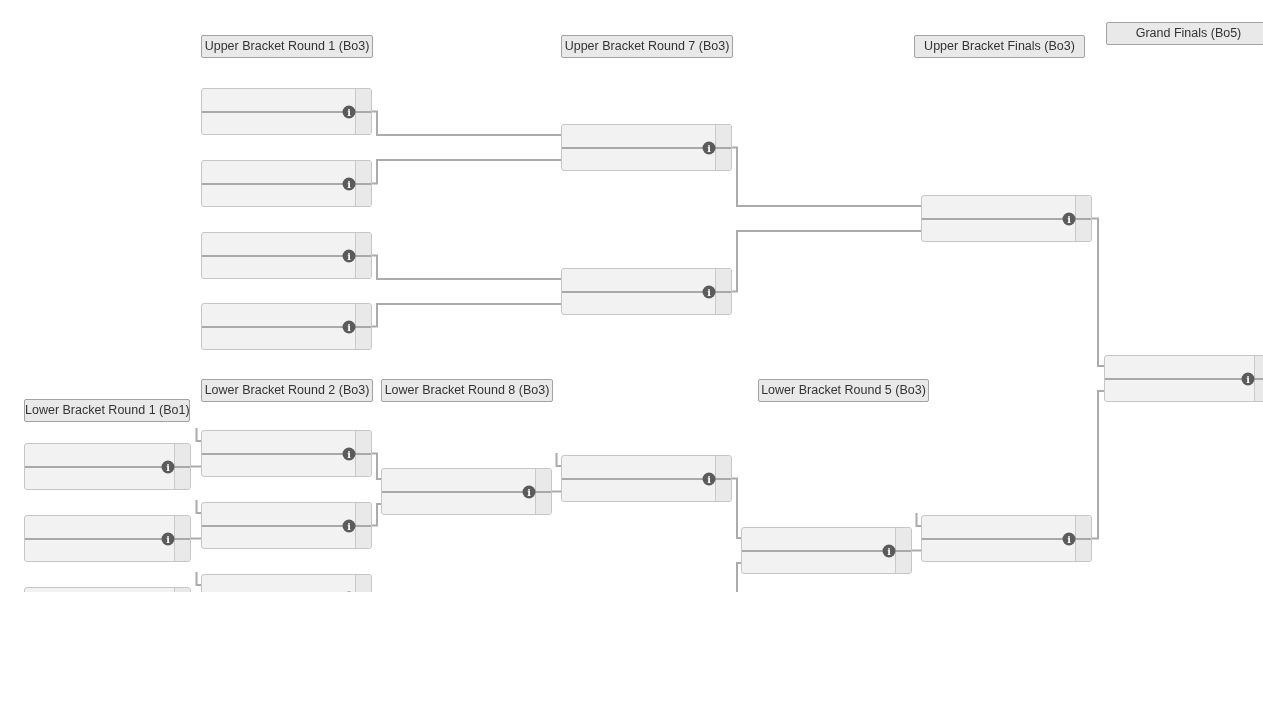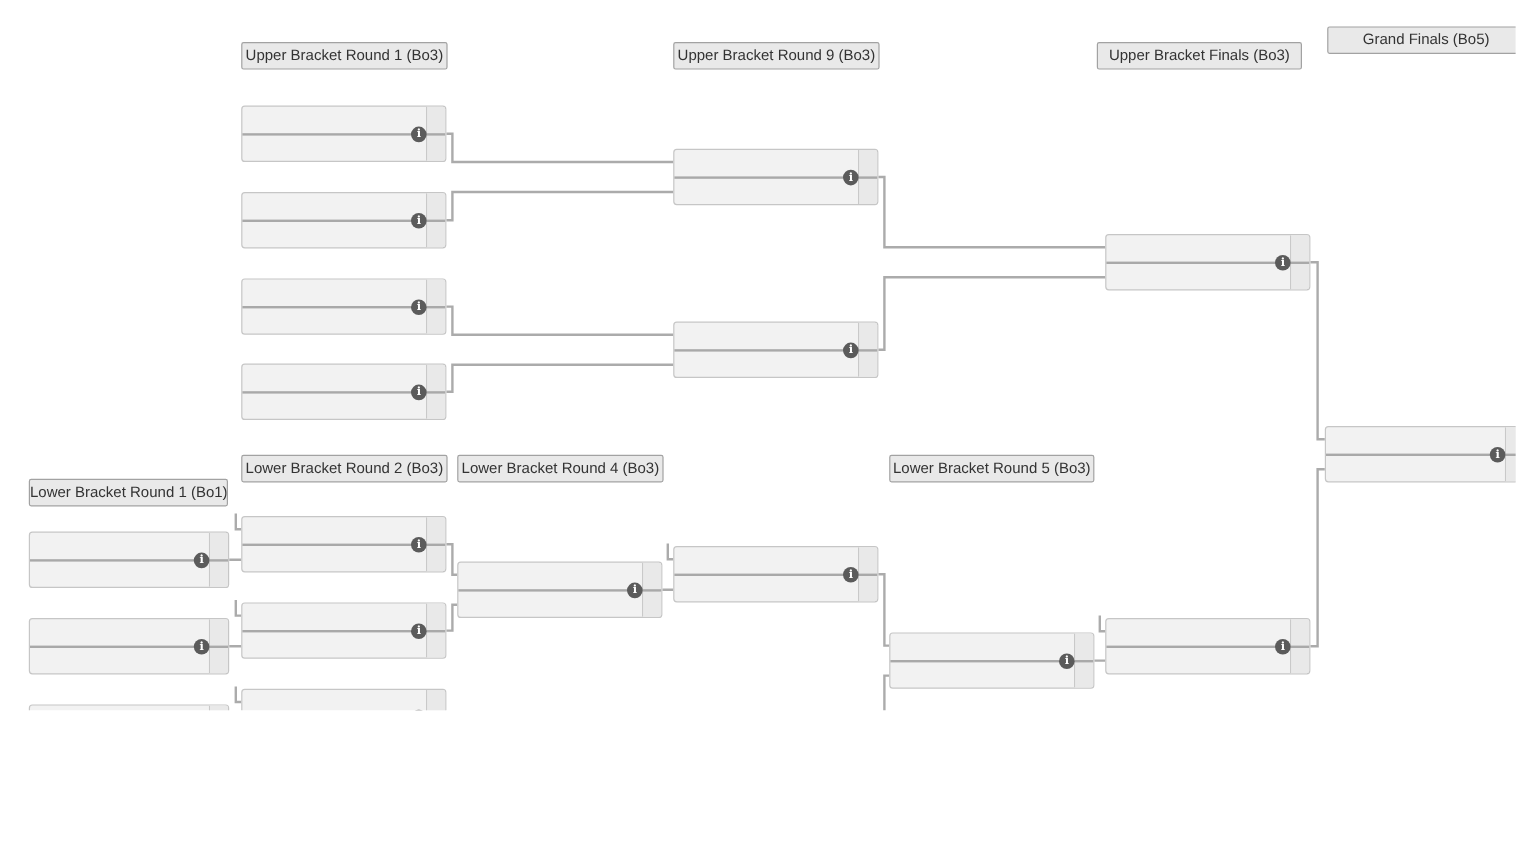--- a/index.html
+++ b/index.html
@@ -73,27 +73,27 @@
     <polyline class="conn" points="180.5,428 180.5,441 185,441"></polyline>
     <polyline class="conn" points="180.5,500 180.5,513 185,513"></polyline>
     <polyline class="conn" points="180.5,572 180.5,585 185,585"></polyline>
     <polyline class="conn" points="180.5,645 180.5,658 185,658"></polyline>
     <polyline class="conn" points="540.5,453 540.5,466 545,466"></polyline>
     <polyline class="conn" points="540.5,596 540.5,609 545,609"></polyline>
     <polyline class="conn" points="900.5,513 900.5,526 905,526"></polyline>
   </svg>
 
   <div class="round-header" style="left:185px;top:35px;width:172px">Upper Bracket Round 1 (Bo3)</div>
-  <div class="round-header" style="left:545px;top:35px;width:172px">Upper Bracket Round 9 (Bo3)</div>
+  <div class="round-header" style="left:545px;top:35px;width:172px">Upper Bracket Round 7 (Bo3)</div>
   <div class="round-header" style="left:898px;top:35px;width:171px">Upper Bracket Finals (Bo3)</div>
   <div class="round-header" style="left:1090px;top:22px;width:165px">Grand Finals (Bo5)</div>
   <div class="round-header" style="left:8px;top:399px;width:166px">Lower Bracket Round 1 (Bo1)</div>
   <div class="round-header" style="left:185px;top:379px;width:172px">Lower Bracket Round 2 (Bo3)</div>
-  <div class="round-header" style="left:365px;top:379px;width:172px">Lower Bracket Round 4 (Bo3)</div>
-  <div class="round-header" style="left:725px;top:379px;width:171px">Lower Bracket Round 5 (Bo3)</div>
+  <div class="round-header" style="left:365px;top:379px;width:172px">Lower Bracket Round 8 (Bo3)</div>
+  <div class="round-header" style="left:742px;top:379px;width:171px">Lower Bracket Round 5 (Bo3)</div>
 
   <div class="match" style="left:185px;top:88px;width:171px">
     <div class="slot slot-top"></div>
     <div class="slot slot-bottom"></div>
     <div class="scorecol"></div>
     <div class="mid"></div>
     <span class="info">i</span>
   </div>
   <div class="match" style="left:185px;top:160px;width:171px">
     <div class="slot slot-top"></div>

